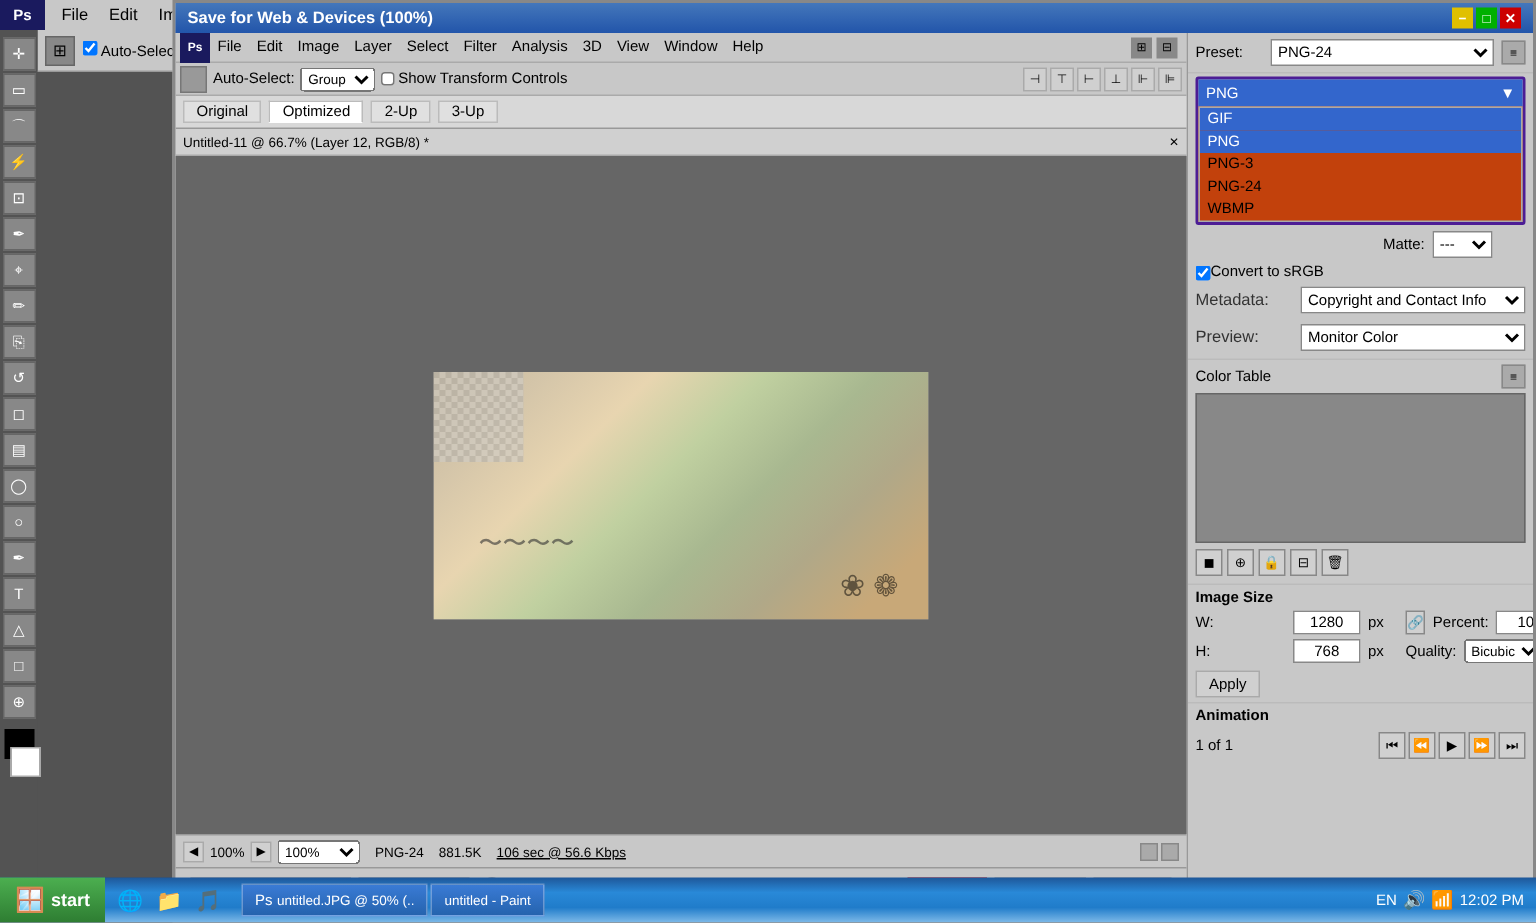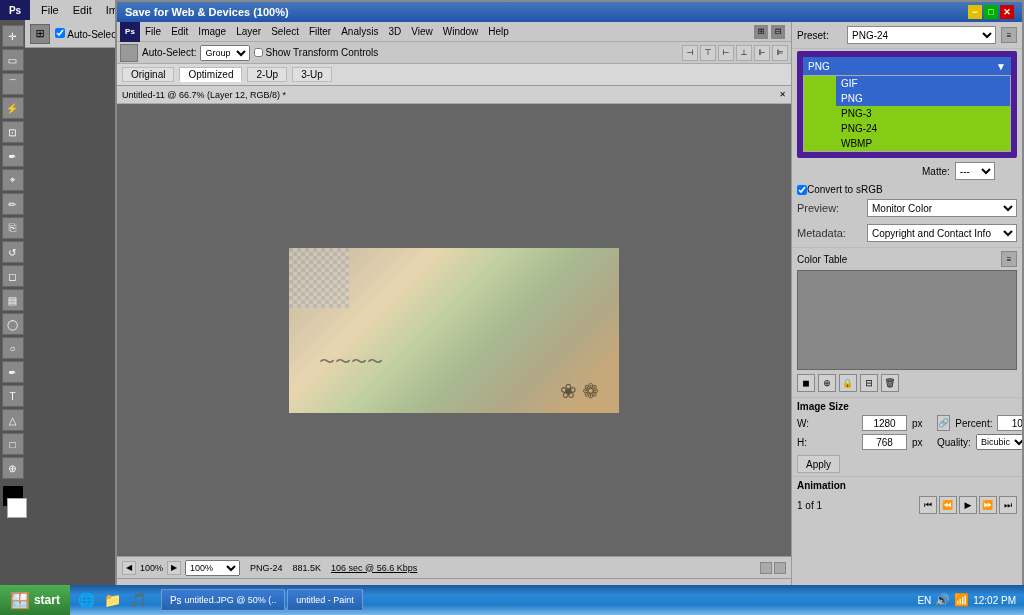--- a/index.html
+++ b/index.html
@@ -89,21 +89,21 @@
     .outer-title-right { margin-left: auto; display: flex; gap: 2px; }
     .win-btn { width: 14px; height: 14px; display: flex; align-items: center; justify-content: center; font-size: 9px; cursor: pointer; }
     .win-btn.minimize { background: #e0c000; }
     .win-btn.maximize { background: #00b000; }
     .win-btn.close { background: #cc0000; color: white; }
 
     
     .matte-row { display: flex; align-items: center; gap: 5px; padding: 2px 5px; font-size: 10px; }
 
     
-    .red-border-box { border: 6px solid #4c1d95; border-radius: 2px; }
+    .red-border-box { border: 2px solid #4c1d95; border-radius: 2px; }
 
     
     .bottom-actions { height: 35px; display: flex; align-items: center; justify-content: space-between; padding: 0 10px; border-top: 1px solid #999; background: #c8c8c8; }
     .left-actions { display: flex; gap: 5px; }
     .right-actions { display: flex; gap: 5px; }
 
     
     .inner-doc-title { height: 18px; display: flex; align-items: center; padding: 0 5px; font-size: 9px; background: #d0d0d0; border-bottom: 1px solid #aaa; position: relative; }
     .inner-doc-close { position: absolute; right: 5px; font-size: 8px; cursor: pointer; }
 
@@ -311,21 +311,21 @@
       </div>
 
       <div style="padding:2px 5px;">
         <div class="red-border-box" style="position:relative;">
 
           <div style="height:18px;background:#3366cc;color:white;display:flex;align-items:center;padding:0 5px;font-size:10px;cursor:pointer;">
             <span>PNG</span>
             <span style="margin-left:auto;">▼</span>
           </div>
 
-          <div style="background:#84cc16;border:1px solid #aaa;position:relative;z-index:600;padding-left:32px;">
+          <div style="background:#c2410c;border:1px solid #aaa;position:relative;z-index:600;">
             <div style="padding:2px 5px;font-size:10px;background:#3366cc;color:white;cursor:pointer;">GIF</div>
             <div style="padding:2px 5px;font-size:10px;background:#3366cc;color:white;cursor:pointer;">PNG</div>
             <div style="padding:2px 5px;font-size:10px;cursor:pointer;">PNG-3</div>
             <div style="padding:2px 5px;font-size:10px;cursor:pointer;">PNG-24</div>
             <div style="padding:2px 5px;font-size:10px;cursor:pointer;">WBMP</div>
           </div>
         </div>
       </div>
 
       <div class="matte-row">
@@ -335,30 +335,30 @@
           <option>---</option>
         </select>
       </div>
 
       <div style="padding:2px 5px;display:flex;align-items:center;gap:0;font-size:10px;">
         <input type="checkbox" checked="" style="width: 10px; height: 10px;">
         <span>Convert to sRGB</span>
       </div>
 
       <div class="options-row" style="padding:2px 5px;">
+        <span class="options-label">Metadata:</span>
+        <select class="options-select">
+          <option>Copyright and Contact Info</option>
+        </select>
+      </div>
+
+      <div class="options-row" style="padding:2px 5px;">
         <span class="options-label">Preview:</span>
         <select class="options-select">
           <option>Monitor Color</option>
-        </select>
-      </div>
-
-      <div class="options-row" style="padding:2px 5px;">
-        <span class="options-label">Metadata:</span>
-        <select class="options-select">
-          <option>Copyright and Contact Info</option>
         </select>
       </div>
 
       <div class="color-table-section">
         <div class="color-table-header">
           <span>Color Table</span>
           <div class="preset-icon-btn">≡</div>
         </div>
         <div class="color-table-box"></div>
         <div class="color-table-controls">

